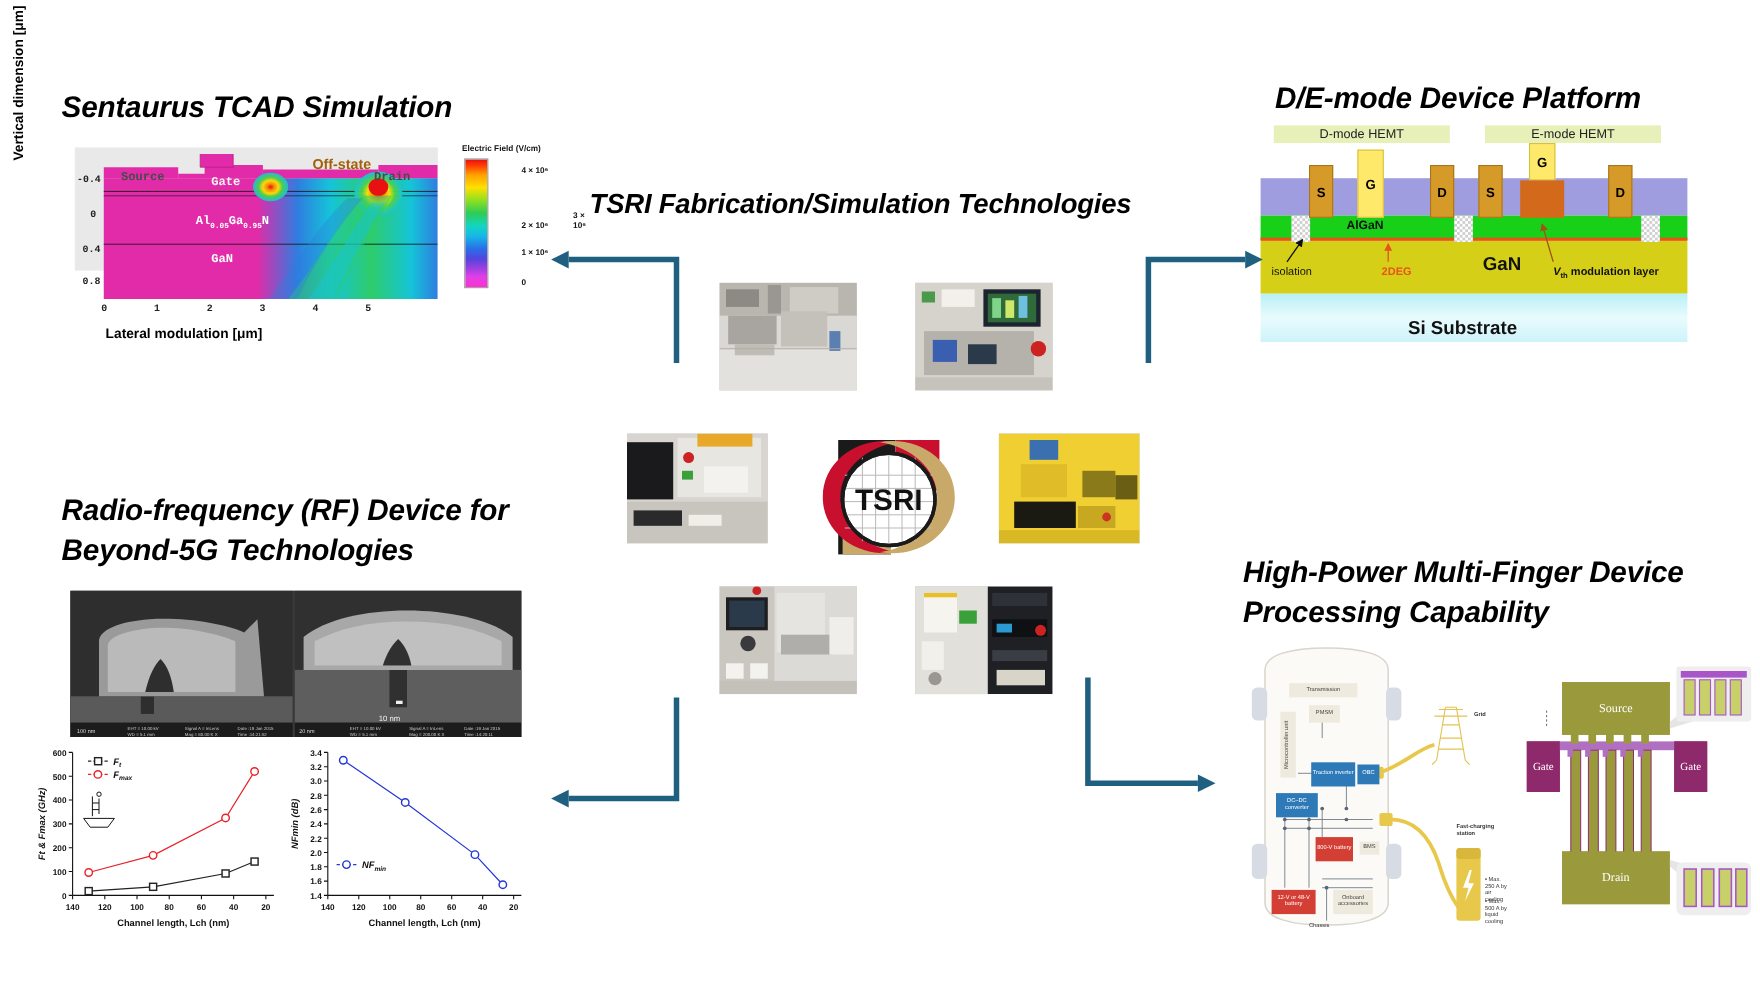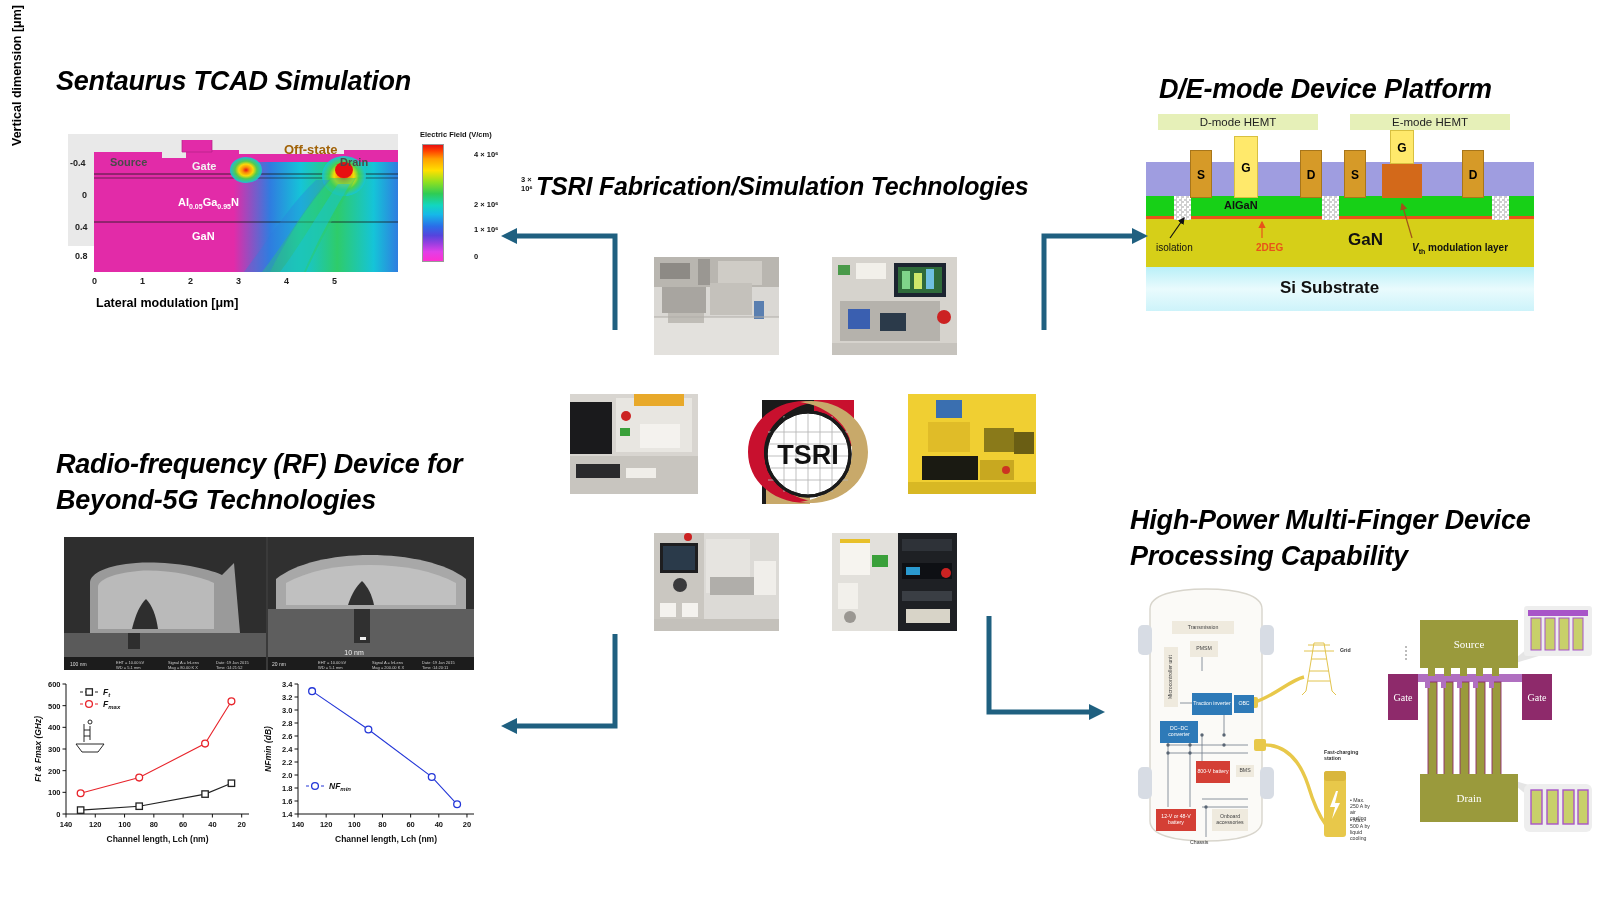--- a/index.html
+++ b/index.html
@@ -11,36 +11,37 @@
     position: relative;
   }
   .abs { position: absolute; }
 
   
   .sec-title {
     font-weight: bold; font-style: italic;
     font-size: 27px; color: #000; line-height: 1.32;
     letter-spacing: -0.2px;
   }
-  #title-tcad  { left: 56px;  top: 64px; }
+  #title-tcad  { left: 56px;  top: 80px; }
   #title-de    { left: 1159px; top: 72px; }
   #title-rf    { left: 56px;  top: 447px; width: 450px; }
   #title-hp    { left: 1130px; top: 503px; width: 440px; }
   #title-center{ left: 536px; top: 170px; font-size: 25px; }
 
   
   #tcad-panel { left: 16px; top: 128px; width: 500px; height: 190px; }
   .tcad-ylabel {
     position: absolute; left: -6px; top: 18px;
     transform: rotate(-90deg); transform-origin: left top;
     font-size: 12.5px; font-weight: bold; white-space: nowrap;
   }
   .tcad-plot {
     position: absolute; left: 52px; top: 6px; width: 330px; height: 112px;
     background: #e9e9e9;
+    font-family: Liberation Mono, monospace;
   }
   .tcad-canvas { position: absolute; left: 26px; top: 6px; width: 304px; height: 132px; overflow: hidden; }
   .tcad-xlabel {
     position: absolute; left: 80px; top: 168px;
     font-size: 12.5px; font-weight: bold;
   }
   .tcad-tickx { position: absolute; font-size: 9px; font-weight: bold; color: #222; }
   .tcad-ticky { position: absolute; font-size: 9px; font-weight: bold; color: #222; }
   .layer-label { position:absolute; color:#fff; font-size:11px; font-weight:bold; }
   .elec-label { position:absolute; color:#4a4a4a; font-size:11px; font-weight:bold; }
@@ -184,21 +185,21 @@
     <div class="layer-label" style="left:124px; top:96px;">GaN</div>
   </div>
 
   <div id="offstate" style="left:268px; top:14px;">Off-state</div>
   <div class="tcad-xlabel">Lateral modulation [μm]</div>
 
   <div id="colorbar-wrap">
     <div id="cb-title">Electric Field (V/cm)</div>
     <div id="cb-bar"></div>
     <div class="cb-tick" style="top:20px;">4 × 10⁶</div>
-    <div class="cb-tick" style="top:45px;padding-left:47px;">3 × 10⁶</div>
+    <div class="cb-tick" style="top:61px;padding-left:47px;">3 × 10⁶</div>
     <div class="cb-tick" style="top:70px;">2 × 10⁶</div>
     <div class="cb-tick" style="top:95px;">1 × 10⁶</div>
     <div class="cb-tick" style="top:122px;">0</div>
   </div>
 </div>
 
 <div class="abs" id="de-panel">
   <div class="hemt-tag" style="left:18px; top:2px; width:160px;">D-mode HEMT</div>
   <div class="hemt-tag" style="left:210px; top:2px; width:160px;">E-mode HEMT</div>
 
@@ -224,21 +225,21 @@
   <div class="gatepad" style="left:94px; top:24px; width:24px; height:62px; line-height:62px;">G</div>
   <div class="contact" style="left:160px; top:38px; width:22px; height:48px; line-height:48px;">D</div>
 
   <div class="contact" style="left:204px; top:38px; width:22px; height:48px; line-height:48px;">S</div>
   <div class="gatepad" style="left:250px; top:18px; width:24px; height:34px; line-height:34px;">G</div>
   <div class="de-sub" style="left:242px; top:52px; width:40px; height:34px; background:#d3691a;"></div>
   <div class="contact" style="left:322px; top:38px; width:22px; height:48px; line-height:48px;">D</div>
 
   <div class="de-txt" style="left:84px; top:87px; color:#111;">AlGaN</div>
   <div class="de-txt" style="left:208px; top:118px; font-size:17px;">GaN</div>
-  <div class="de-txt" style="left:140px; top:166px; font-size:17px;">Si Substrate</div>
+  <div class="de-txt" style="left:140px; top:177px; font-size:17px;">Si Substrate</div>
   <div class="de-txt" style="left:16px; top:130px; font-weight:normal; font-size:10px;">isolation</div>
   <div class="de-txt" style="left:116px; top:130px; color:#e8531a; font-size:10px;">2DEG</div>
   <div class="de-txt" style="left:272px; top:130px; font-size:10px;">
     <i>V</i><sub style="font-size:7px">th</sub> <span>modulation layer</span>
   </div>
   <svg class="abs" style="left:0; top:0; width:400px; height:212px; pointer-events:none;">
     <line x1="30" y1="126" x2="44" y2="106" stroke="#111" stroke-width="1.2" marker-end="url(#ar1)"></line>
     <line x1="122" y1="126" x2="122" y2="110" stroke="#e8531a" stroke-width="1.2" marker-end="url(#ar2)"></line>
     <line x1="272" y1="126" x2="262" y2="92" stroke="#a0521a" stroke-width="1.2" marker-end="url(#ar3)"></line>
     <defs>

